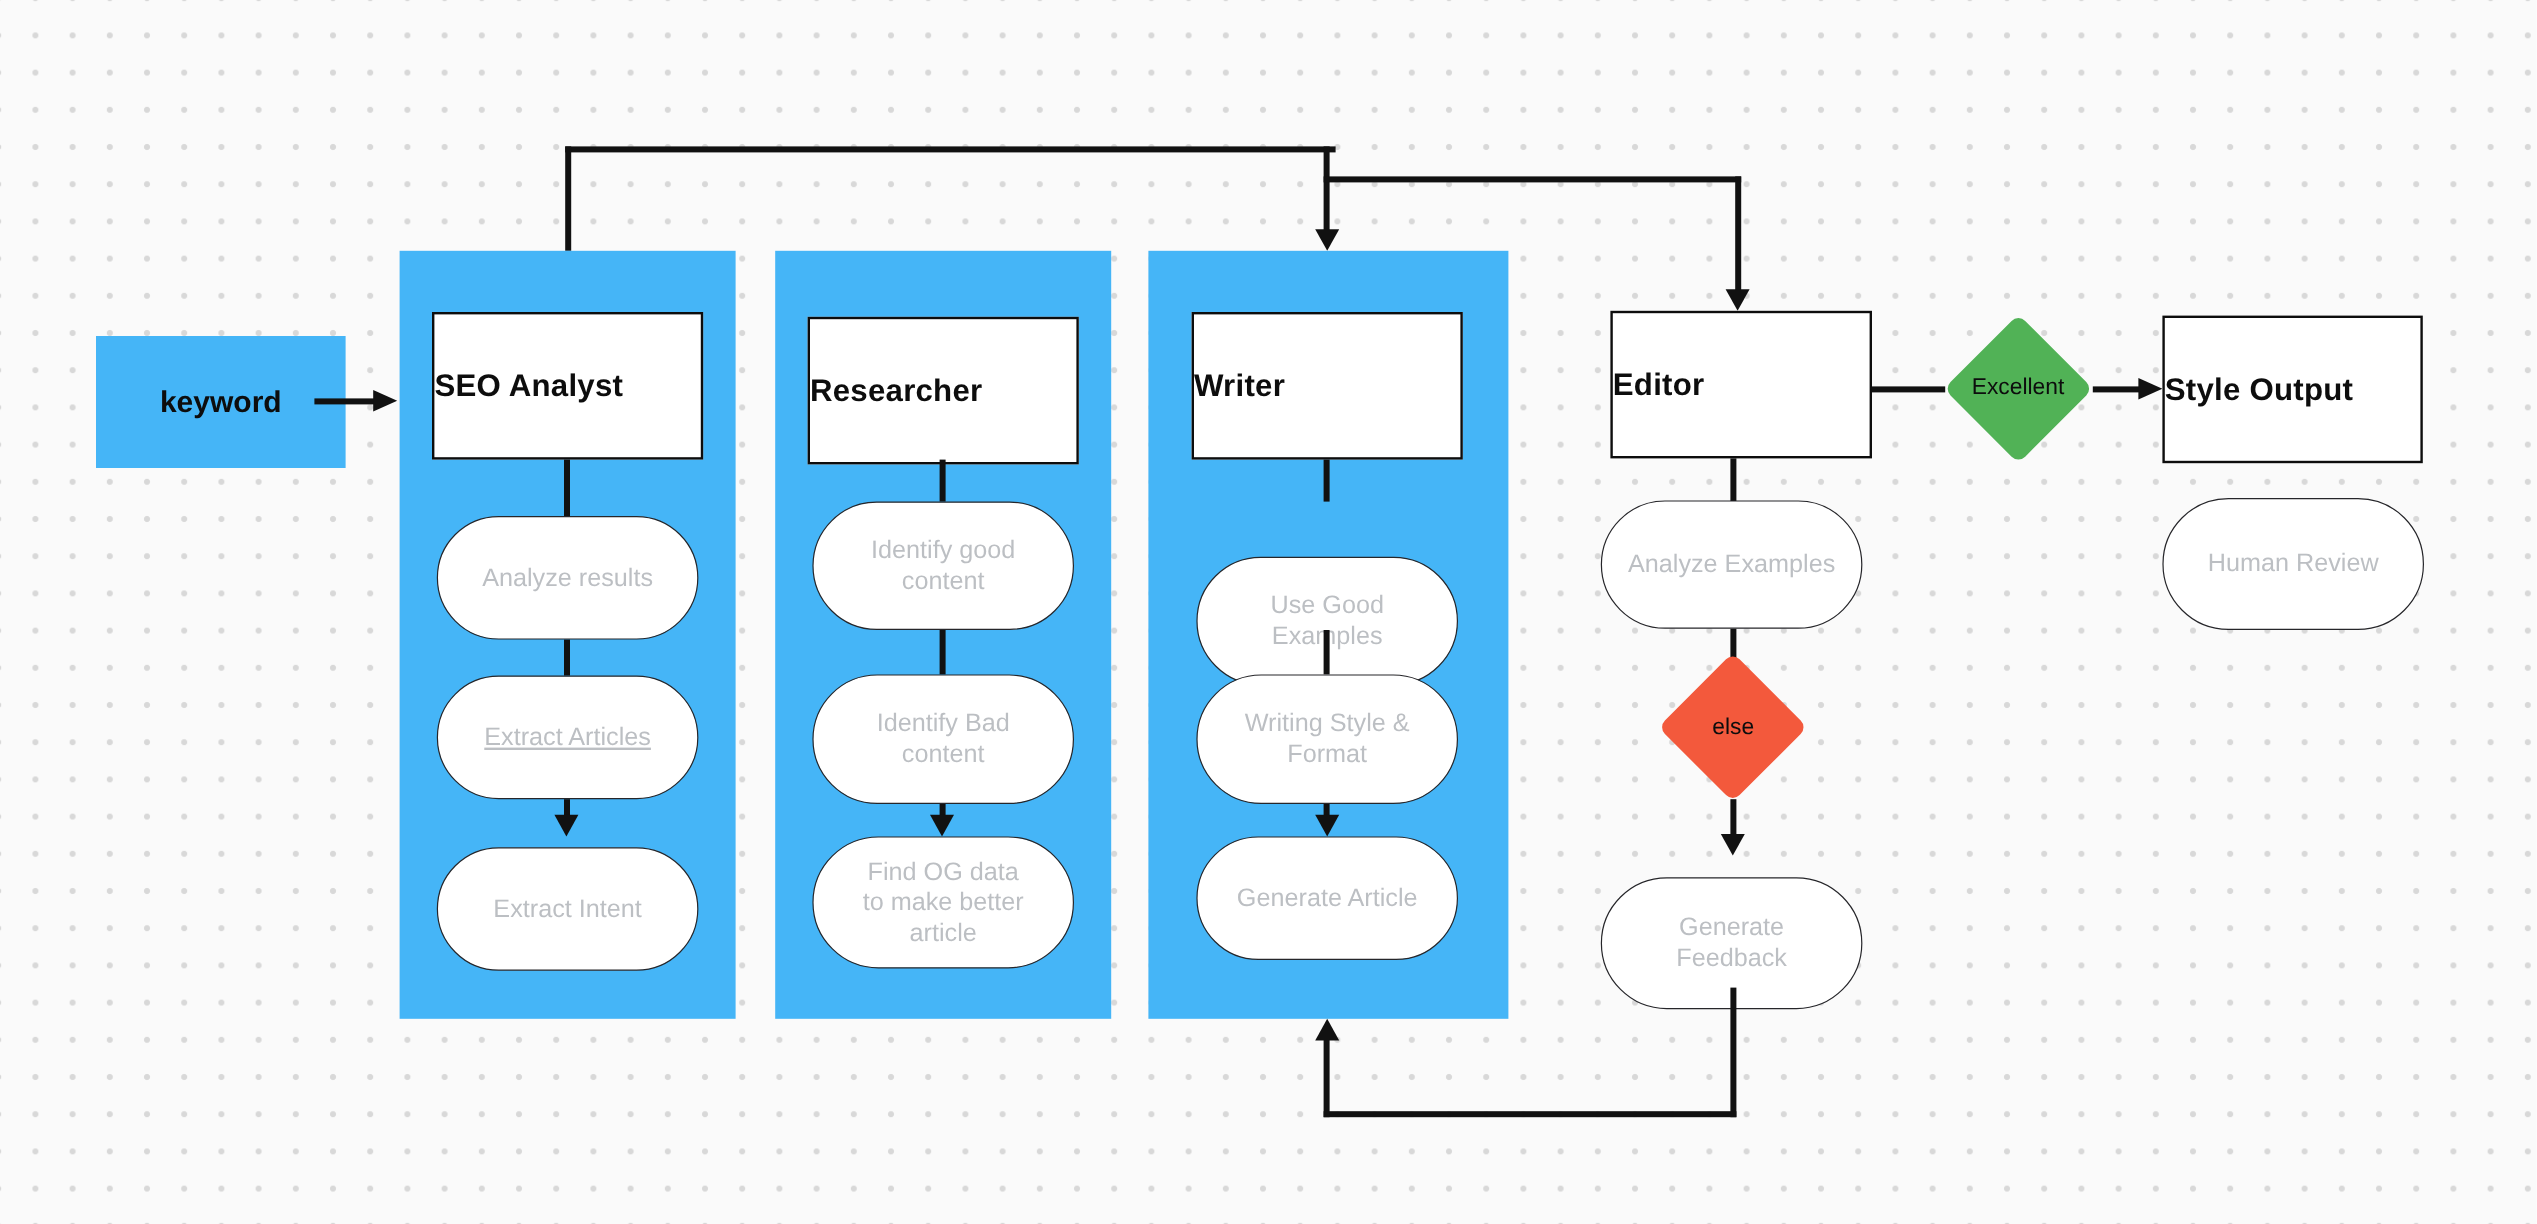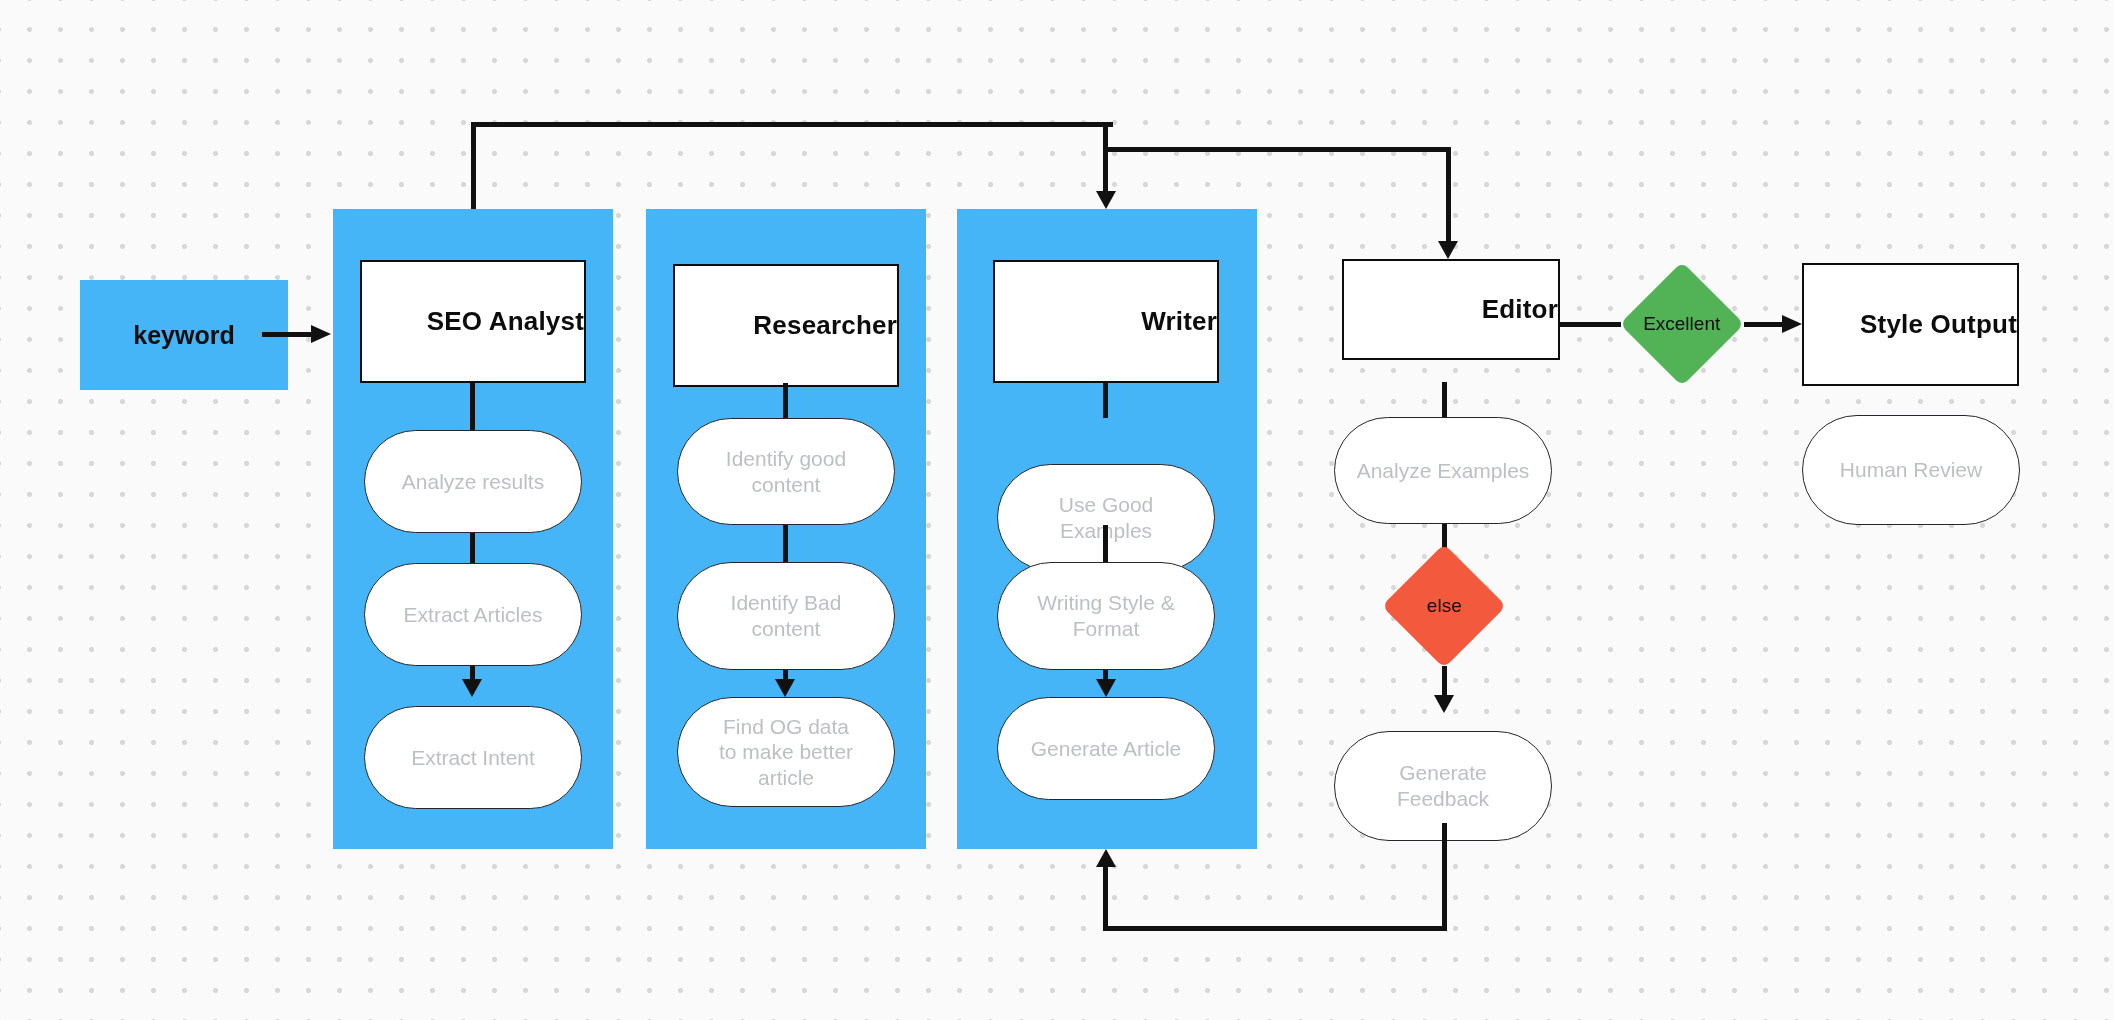--- a/index.html
+++ b/index.html
@@ -23,21 +23,21 @@
     background: var(--blue, #45b5f7);
   }
 
   .rect {
     position: absolute;
     box-sizing: border-box;
     background: #ffffff;
     border: 2px solid var(--ink, #0d0d0d);
     display: flex;
     align-items: center;
-    justify-content: flex-end;
+    justify-content: flex-start;
     text-align: center;
     font-size: 26px;
     font-weight: 600;
     color: var(--ink, #0d0d0d);
     letter-spacing: 0.2px;
   }
 
   .keyword-box {
     position: absolute;
     box-sizing: border-box;
@@ -115,21 +115,21 @@
 
   <div class="agent-col" style="left:333px; width:280px;"></div>
   <div class="rect" style="left:360px; top:260px; width:226px; height:123px;">
     <span>SEO Analyst</span>
   </div>
   <div class="line" style="left:470px; top:383px; width:5px; height:47px;"></div>
   <div class="stadium" style="left:364px; top:430px; width:218px; height:103px;">
     <span>Analyze results</span>
   </div>
   <div class="line" style="left:470px; top:533px; width:5px; height:30px;"></div>
-  <div class="stadium" style="left:364px; top:563px; width:218px; height:103px;">
+  <div class="stadium" style="left:364px; top:563px; width:218px; height:103px;text-decoration:underline;">
     <span>Extract Articles</span>
   </div>
   <div class="line" style="left:470px; top:666px; width:5px; height:15px;"></div>
   <div class="head down" style="left:462px; top:679px;"></div>
   <div class="stadium" style="left:364px; top:706px; width:218px; height:103px;">
     <span>Extract Intent</span>
   </div>
 
   <div class="agent-col" style="left:646px; width:280px;"></div>
   <div class="rect" style="left:673px; top:264px; width:226px; height:123px;">
@@ -166,21 +166,21 @@
   <div class="stadium" style="left:997px; top:562px; width:218px; height:108px;">
     <span>Writing Style &amp;
 Format</span>
   </div>
   <div class="line" style="left:1103px; top:670px; width:5px; height:11px;"></div>
   <div class="head down" style="left:1096px; top:679px;"></div>
   <div class="stadium" style="left:997px; top:697px; width:218px; height:103px;">
     <span>Generate Article</span>
   </div>
 
-  <div class="rect" style="left:1342px; top:259px; width:218px; height:101px;">
+  <div class="rect" style="left:1342px; top:259px; width:218px; height:123px;">
     <span>Editor</span>
   </div>
   <div class="line" style="left:1442px; top:382px; width:5px; height:36px;"></div>
   <div class="stadium" style="left:1334px; top:417px; width:218px; height:107px;">
     <span>Analyze Examples</span>
   </div>
   <div class="line" style="left:1442px; top:524px; width:5px; height:30px;"></div>
   <div class="diamond red" style="left:1400px; top:562px;">
     <span>else</span>
   </div>

